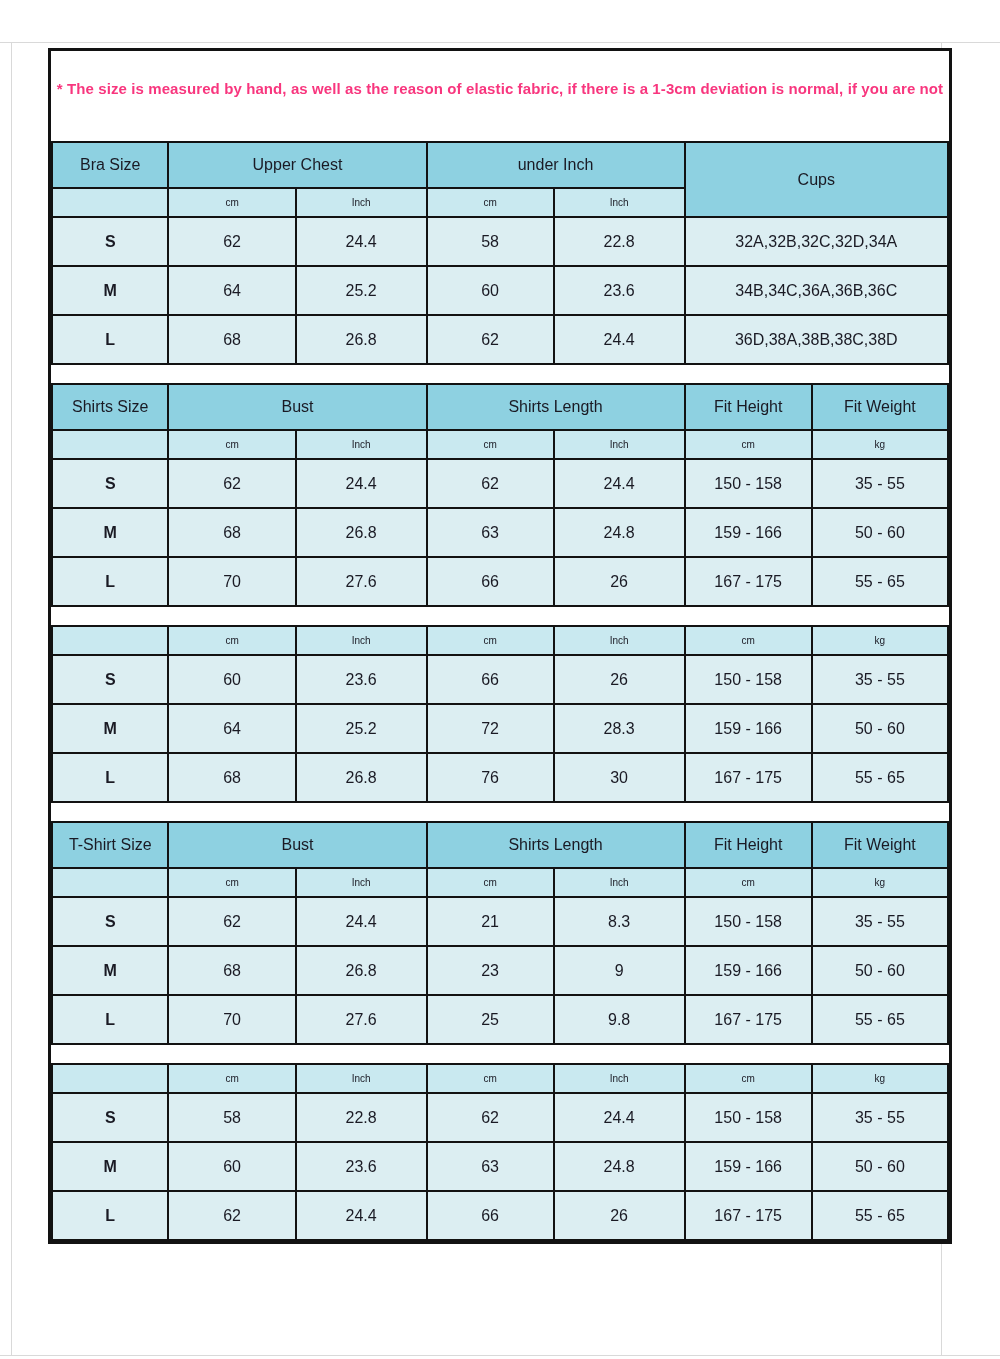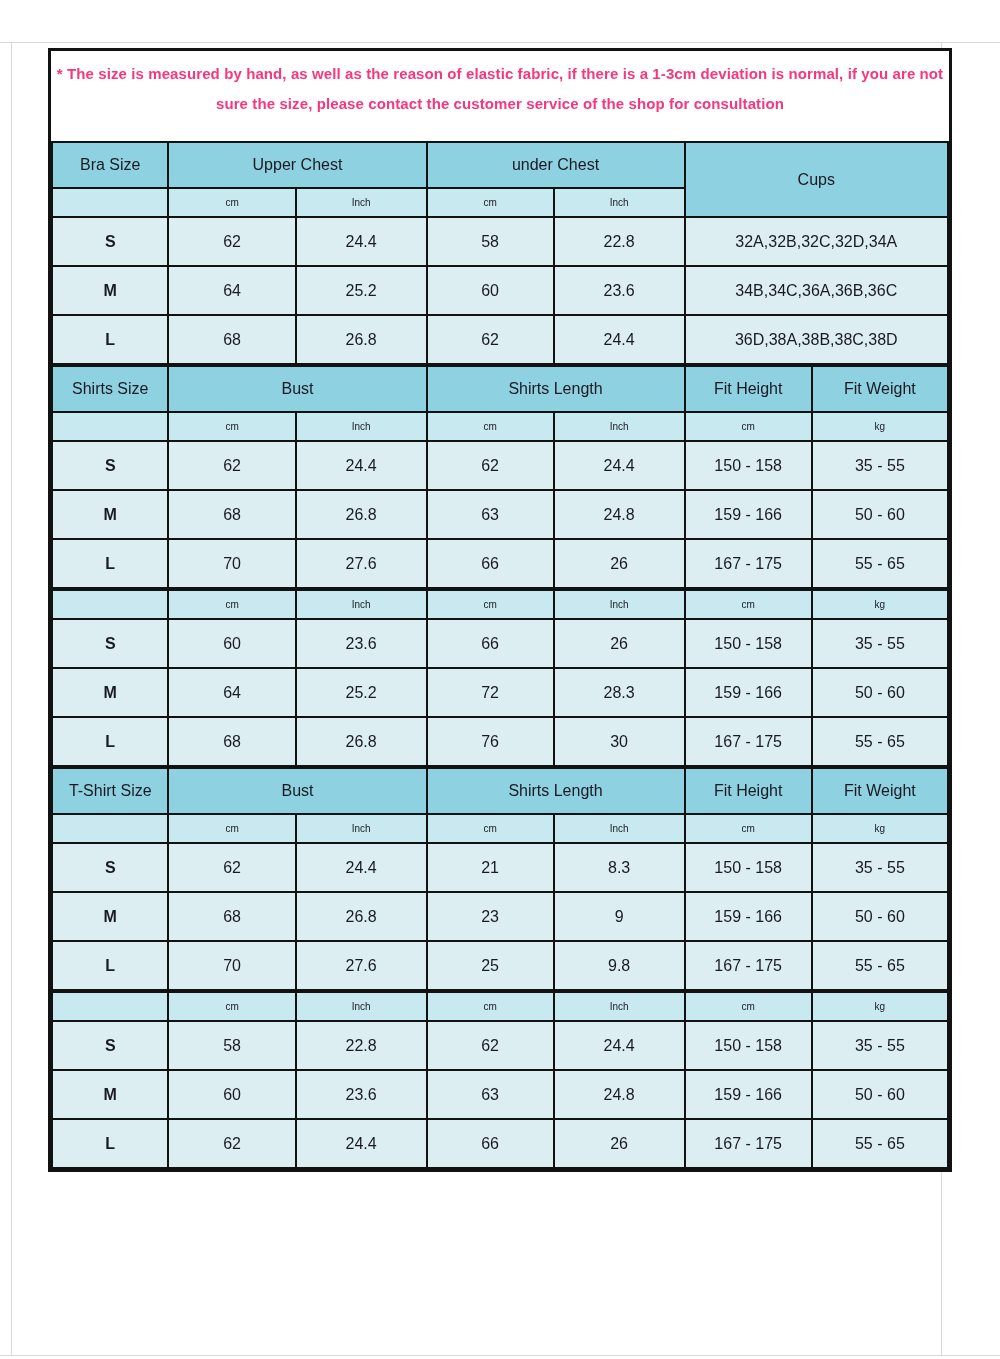--- a/index.html
+++ b/index.html
@@ -12,20 +12,21 @@
     position:absolute;left:48px;top:48px;width:904px;
     background:#ffffff;border:3px solid #121212;box-sizing:border-box;
   }
   .disclaimer{
     height:74px;display:flex;flex-direction:column;justify-content:center;
     gap:13px;text-align:center;overflow:hidden;white-space:nowrap;
     color:#f8367e;font-size:15px;font-weight:600;letter-spacing:0.1px;
   }
   table.size-table{
     width:100%;border-collapse:collapse;table-layout:fixed;
+    margin-top:18px;
   }
   table.size-table.first{margin-top:16px;}
   th,td{
     border:2px solid #121212;text-align:center;vertical-align:middle;
     padding:0;color:#1a1a24;font-weight:normal;overflow:hidden;
   }
   tr.hdr th{height:44px;background:#8ed1e1;font-size:16px;}
   tr.sub th{height:27px;background:#c9e9f0;font-size:10px;}
   tbody td{height:47px;background:#dceef2;font-size:16px;}
   td.size{font-weight:bold;}
@@ -36,38 +37,37 @@
 
 <div class="frame-line" style="left:0;top:42px;width:1000px;height:1px;"></div>
 <div class="frame-line" style="left:0;top:1355px;width:1000px;height:1px;"></div>
 <div class="frame-line" style="left:11px;top:42px;width:1px;height:1313px;"></div>
 <div class="frame-line" style="left:941px;top:42px;width:1px;height:1313px;"></div>
 
 <div class="sheet">
 
   <div class="disclaimer">
     <div>* The size is measured by hand, as well as the reason of elastic fabric, if there is a 1-3cm deviation is normal, if you are not</div>
-    <div>sure the size, please contact the customer service of the shop for consultation</div>
   </div>
 
   <table class="size-table first">
     <colgroup>
       <col style="width:13%">
         <col style="width:14.2%">
         <col style="width:14.6%">
       <col style="width:14.2%">
         <col style="width:14.6%">
         <col style="width:14.2%">
         <col style="width:15.2%">
     </colgroup>
     <thead>
       <tr class="hdr">
         <th>Bra Size</th>
         <th colspan="2">Upper Chest</th>
-        <th colspan="2">under Chest</th>
+        <th colspan="2">under Inch</th>
         <th colspan="2" rowspan="2" class="cupspan">Cups</th>
       </tr>
       <tr class="sub">
         <th></th>
         <th>cm</th>
         <th>Inch</th>
         <th>cm</th>
         <th>Inch</th>
       </tr>
     </thead>

